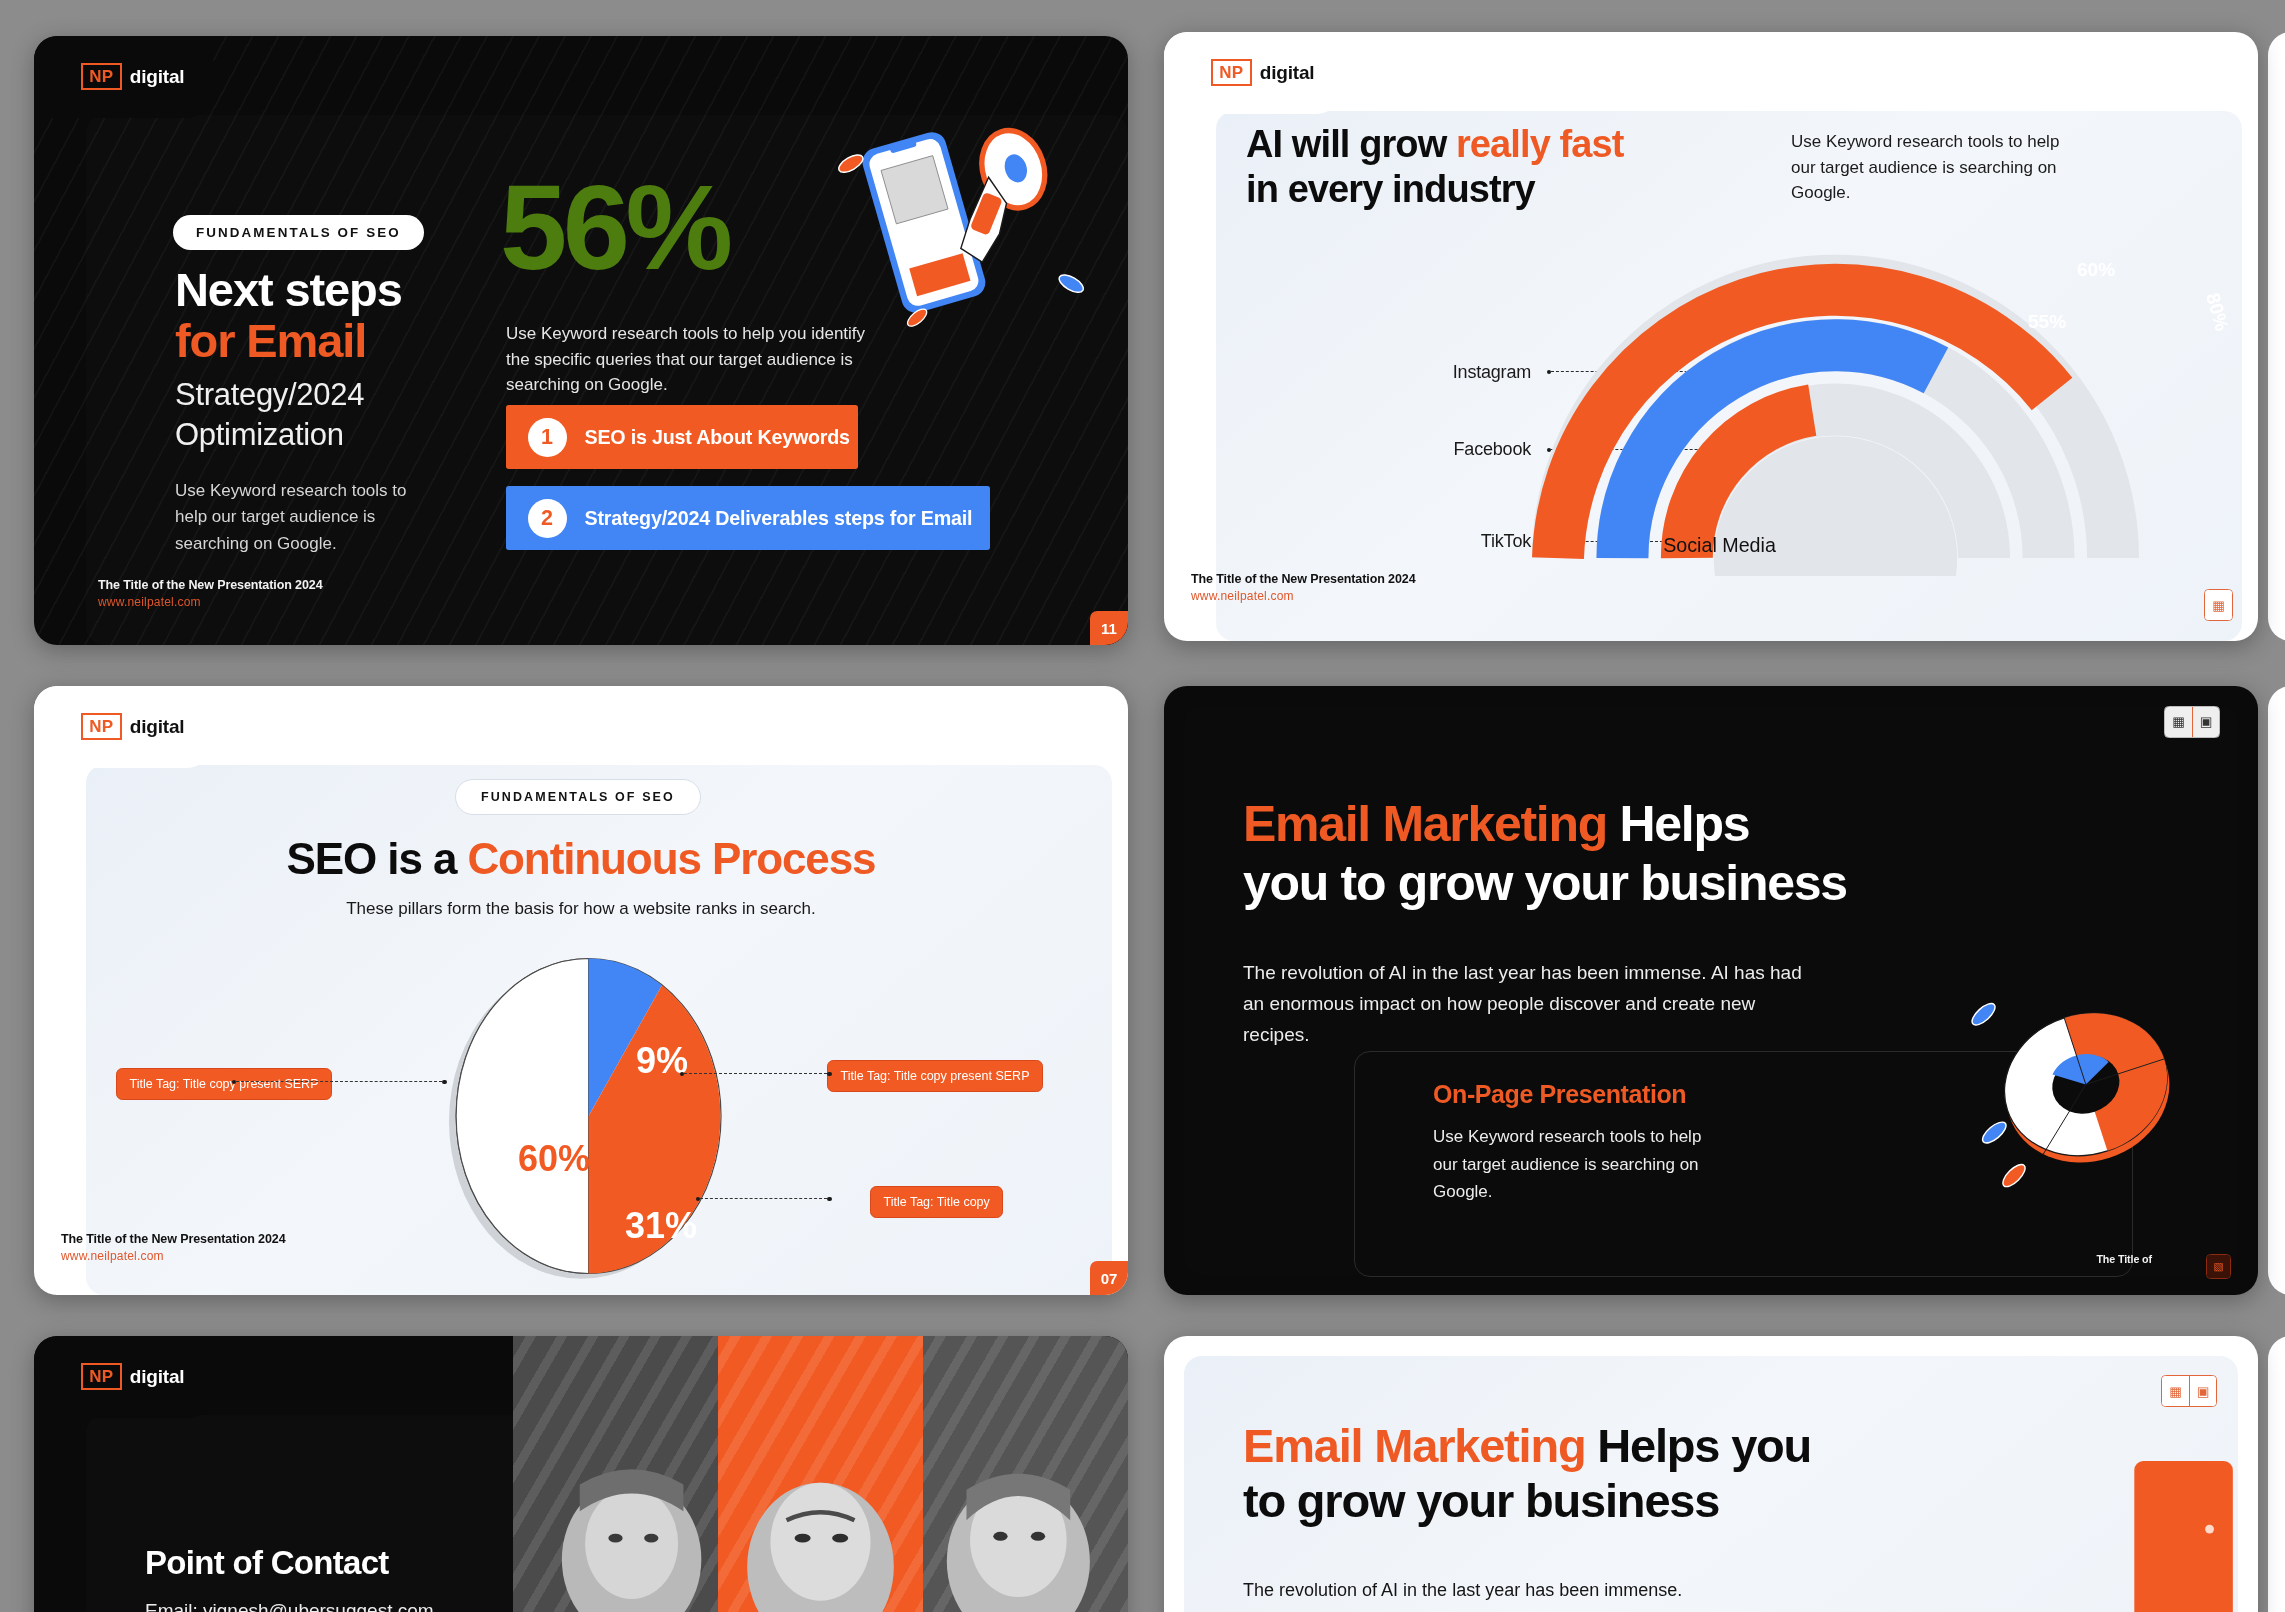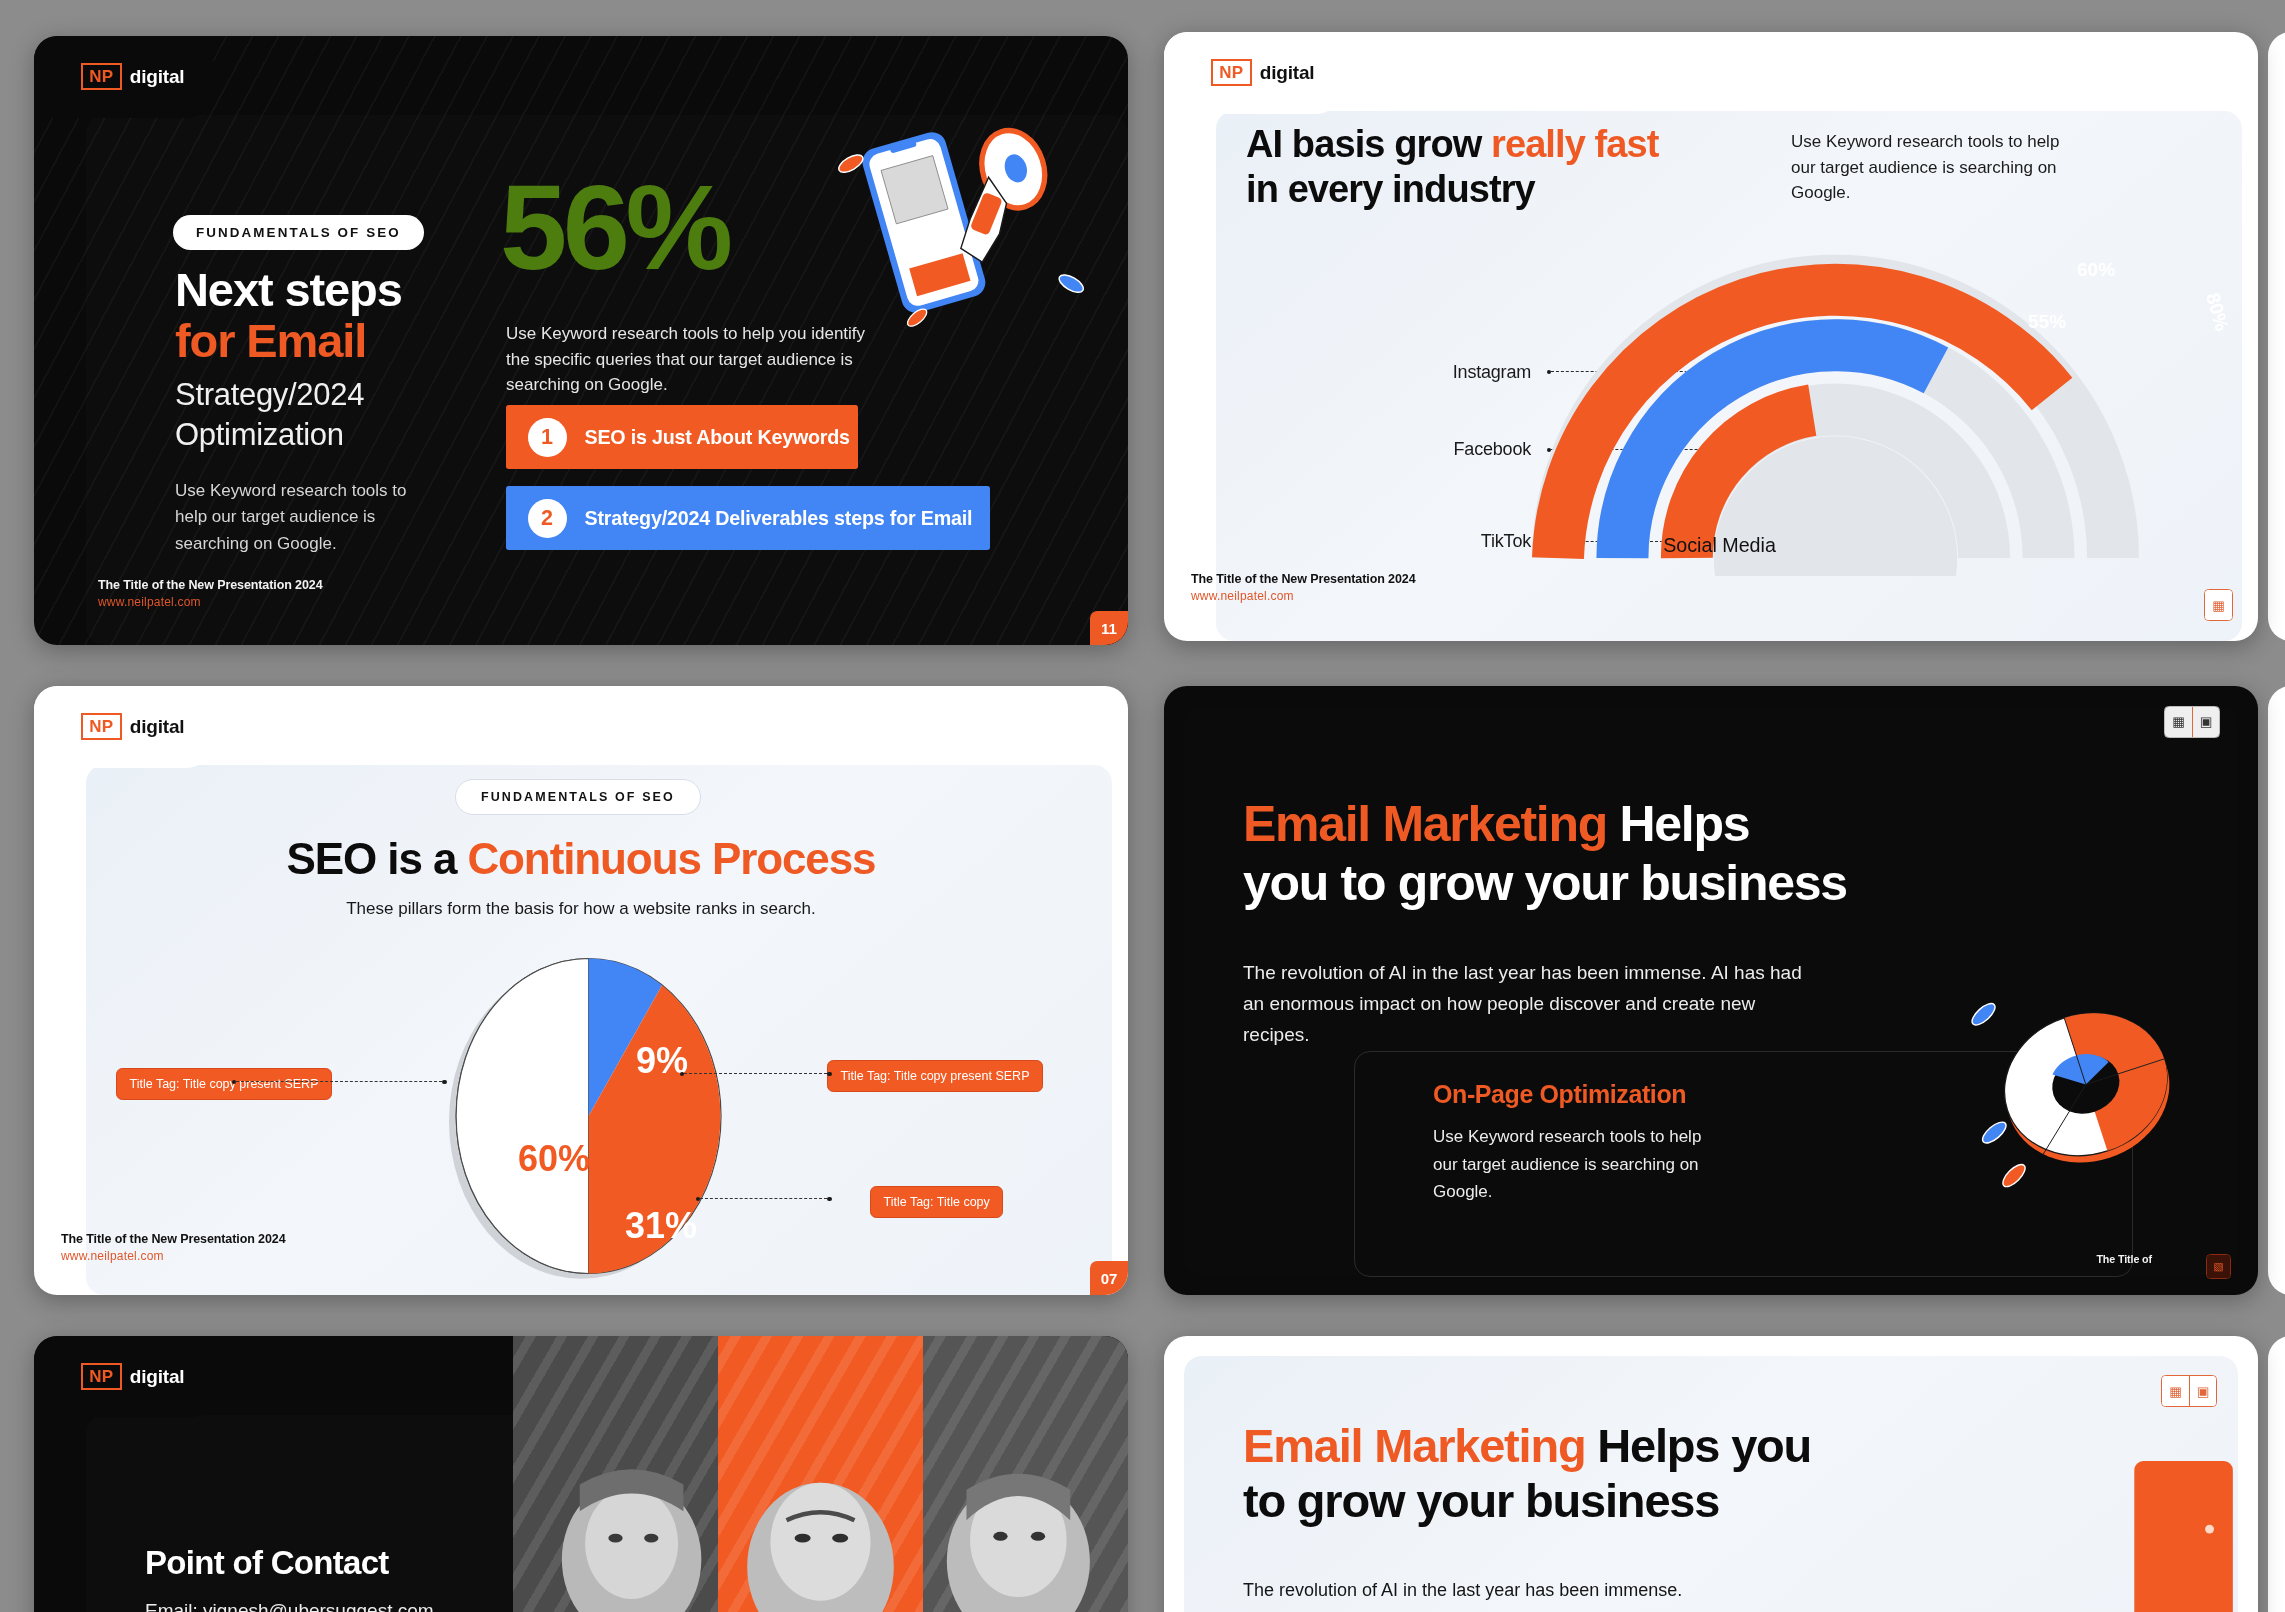--- a/index.html
+++ b/index.html
@@ -336,21 +336,21 @@
   <div class="slide light" id="slide2">
     <div class="logo-tab" id="s2-logotab"></div>
     <div class="inner light" id="s2-inner"></div>
 
     <div class="logo on-light" style="left:47px; top:27px;">
       <span class="np">NP</span>
       <span class="word">digital</span>
     </div>
 
     <div id="s2-h1">
-      <span>AI basis grow </span><span class="accent">really fast</span><br>
+      <span>AI will grow </span><span class="accent">really fast</span><br>
       <span>in every industry</span>
     </div>
 
     <div id="s2-body">Use Keyword research tools to help  our target audience is searching on Google.</div>
 
     <div class="r-label" style="left:179px; top:330px; width:188px;">Instagram</div>
     <div class="leader" style="left:387px; top:339px; width:206px;"></div>
 
     <div class="r-label" style="left:179px; top:407px; width:188px;">Facebook</div>
     <div class="leader" style="left:387px; top:417px; width:206px;"></div>
@@ -442,21 +442,21 @@
 
     <div id="s4-h1">
       <span class="accent">Email Marketing</span><span> Helps</span><br>
       <span>you to grow your business</span>
     </div>
     <div id="s4-body">The revolution of AI in the last year has been immense. AI has had an enormous impact on how people discover and create new recipes.</div>
 
     <div id="s4-card"></div>
 
 
-    <div id="s4-cardtitle">On-Page Optimization</div>
+    <div id="s4-cardtitle">On-Page Presentation</div>
     <div id="s4-cardbody">Use Keyword research tools to help our target audience is searching on Google.</div>
 
     <svg id="s4-art" viewBox="0 0 270 250">
       <g transform="rotate(-18 140 120)">
         <ellipse cx="140" cy="122" rx="92" ry="78" fill="#f15a22"></ellipse>
         <ellipse cx="140" cy="114" rx="92" ry="78" fill="#ffffff" stroke="#1a1a1a" stroke-width="1.4"></ellipse>
         <path d="M140 114 L232 114 A92 78 0 0 1 140 192 Z" fill="#f15a22"></path>
         <path d="M140 114 L140 36 A92 78 0 0 1 232 114 Z" fill="#f15a22"></path>
         <ellipse cx="140" cy="114" rx="38" ry="32" fill="#0b0b0b"></ellipse>
         <path d="M140 114 L108 92 A38 32 0 0 1 172 98 Z" fill="#4285f4"></path>

